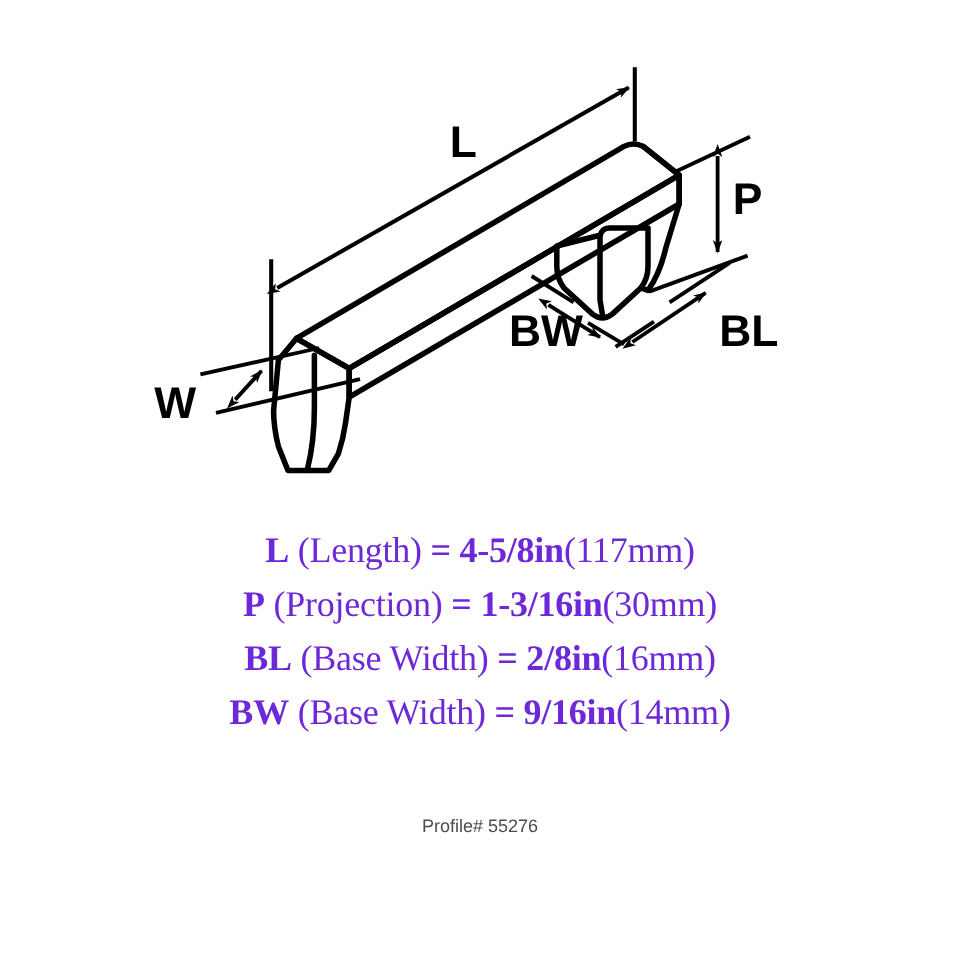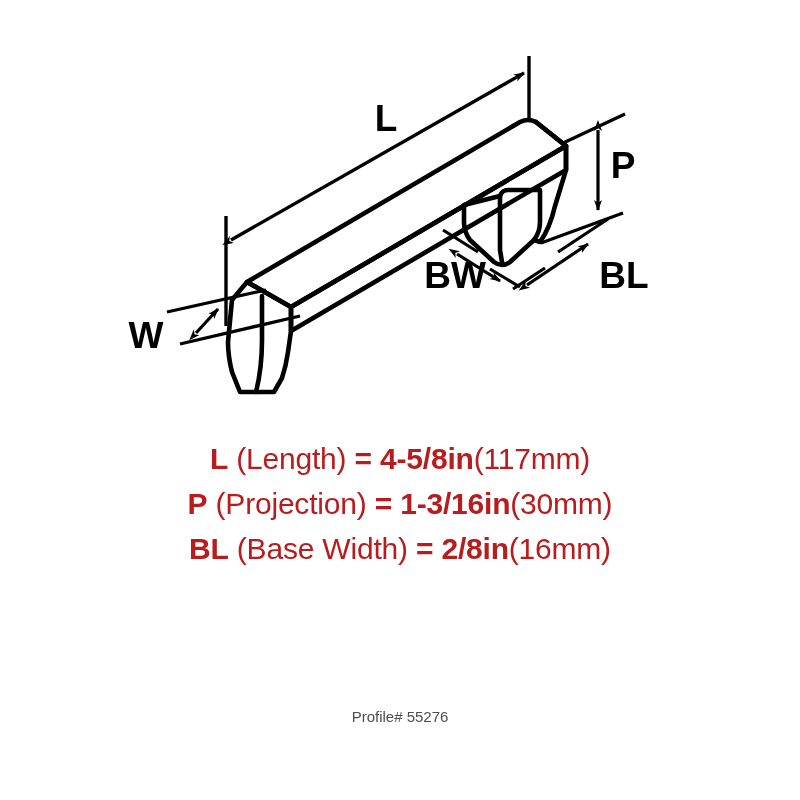--- a/index.html
+++ b/index.html
@@ -37,24 +37,24 @@
     fill: #000000;
   }
   #spec-block {
     position: absolute;
     left: 0;
     top: 436px;
     width: 800px;
     text-align: center;
   }
   .spec-line {
-    font-family: Liberation Sans, sans-serif;
+    font-family: Liberation Serif, serif;
     font-size: 30px;
     line-height: 45px;
-    color: #b91c1c;
+    color: #6d28d9;
     white-space: nowrap;
     letter-spacing: -0.2px;
   }
   .spec-abbr {
     font-weight: bold;
   }
   .spec-name {
     font-weight: normal;
   }
   .spec-eq {
@@ -68,21 +68,20 @@
   }
   #profile-line {
     position: absolute;
     left: 0;
     top: 680px;
     width: 800px;
     text-align: center;
     font-family: "Liberation Sans", sans-serif;
     font-size: 15px;
     color: #4d4d4d;
-    margin-top: 28px;
   }
 </style>
 </head>
 <body>
 
 <div id="page">
 
   <div id="diagram-area">
     <svg id="diagram-svg" width="800" height="430" viewBox="0 0 800 430" xmlns="http://www.w3.org/2000/svg">
 
@@ -171,17 +170,23 @@
       <span class="spec-name">(Projection)</span>
       <span class="spec-eq">=</span>
       <span class="spec-imperial">1-3/16in</span><span class="spec-metric">(30mm)</span>
     </div>
     <div class="spec-line">
       <span class="spec-abbr">BL</span>
       <span class="spec-name">(Base Width)</span>
       <span class="spec-eq">=</span>
       <span class="spec-imperial">2/8in</span><span class="spec-metric">(16mm)</span>
     </div>
+    <div class="spec-line">
+      <span class="spec-abbr">BW</span>
+      <span class="spec-name">(Base Width)</span>
+      <span class="spec-eq">=</span>
+      <span class="spec-imperial">9/16in</span><span class="spec-metric">(14mm)</span>
+    </div>
   </div>
 
   <div id="profile-line">Profile# 55276</div>
 
 </div>
 
 </body></html>

